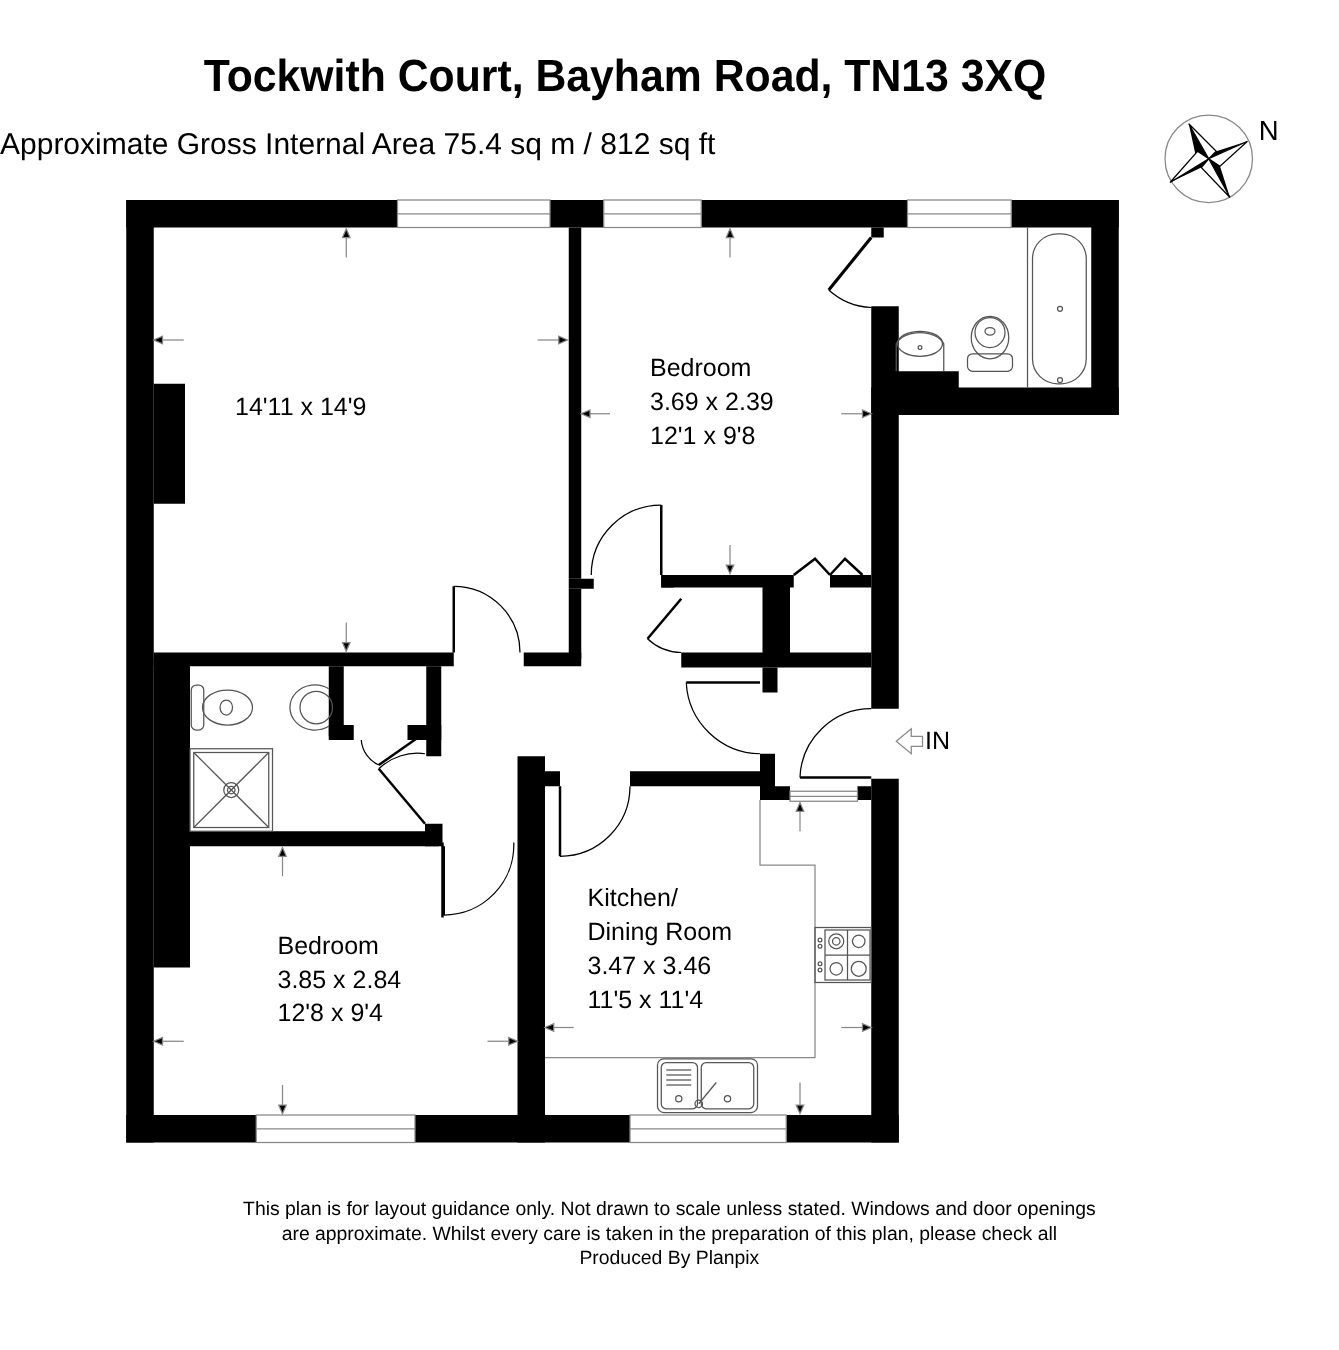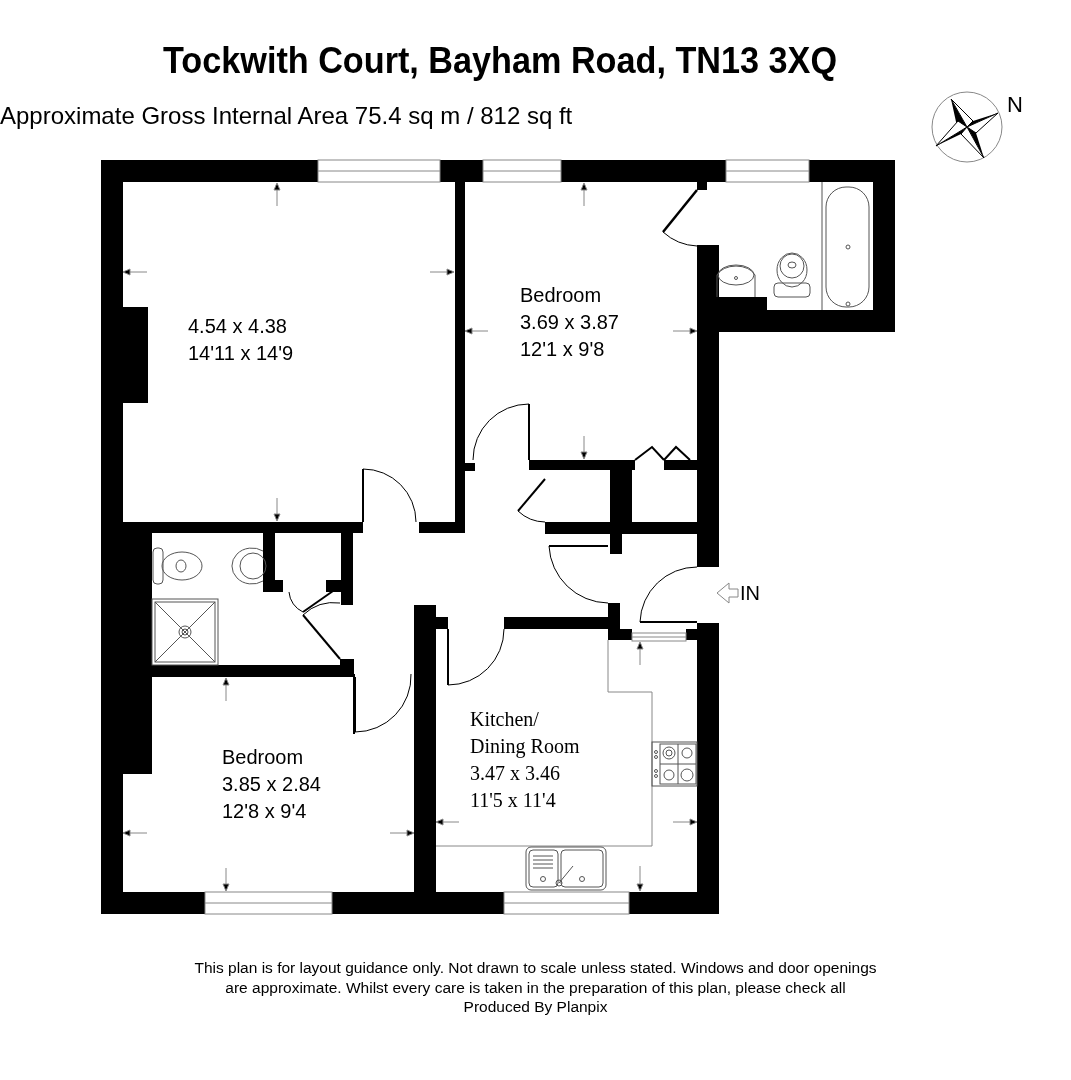--- a/index.html
+++ b/index.html
@@ -260,37 +260,36 @@
 
     <line x1="467" y1="330" x2="467" y2="330"></line>
   </g>
 
   <g fill="#fff" stroke="#888" stroke-width="1">
     <polygon points="717,593 729,583 729,589 738,589 738,597 729,597 729,603"></polygon>
   </g>
 </svg>
 
 <div class="room-label" style="left:188px; top:313px; width:200px;">
-  <div>4.54 x 4.38</div>
   <div>14'11 x 14'9</div>
 </div>
 
 <div class="room-label" style="left:520px; top:282px; width:120px;">
   <div>Bedroom</div>
-  <div>3.69 x 3.87</div>
+  <div>3.69 x 2.39</div>
   <div>12'1 x 9'8</div>
 </div>
 
 <div class="room-label" style="left:222px; top:744px; width:120px;">
   <div>Bedroom</div>
   <div>3.85 x 2.84</div>
   <div>12'8 x 9'4</div>
 </div>
 
-<div class="room-label" style="left:470px; top:706px; width:160px;font-family:Liberation Serif, serif;">
+<div class="room-label" style="left:470px; top:706px; width:160px;">
   <div>Kitchen/</div>
   <div>Dining Room</div>
   <div>3.47 x 3.46</div>
   <div>11'5 x 11'4</div>
 </div>
 
 <div class="in-label">IN</div>
 <div class="compass-label">N</div>
 
 <div class="disclaimer">

